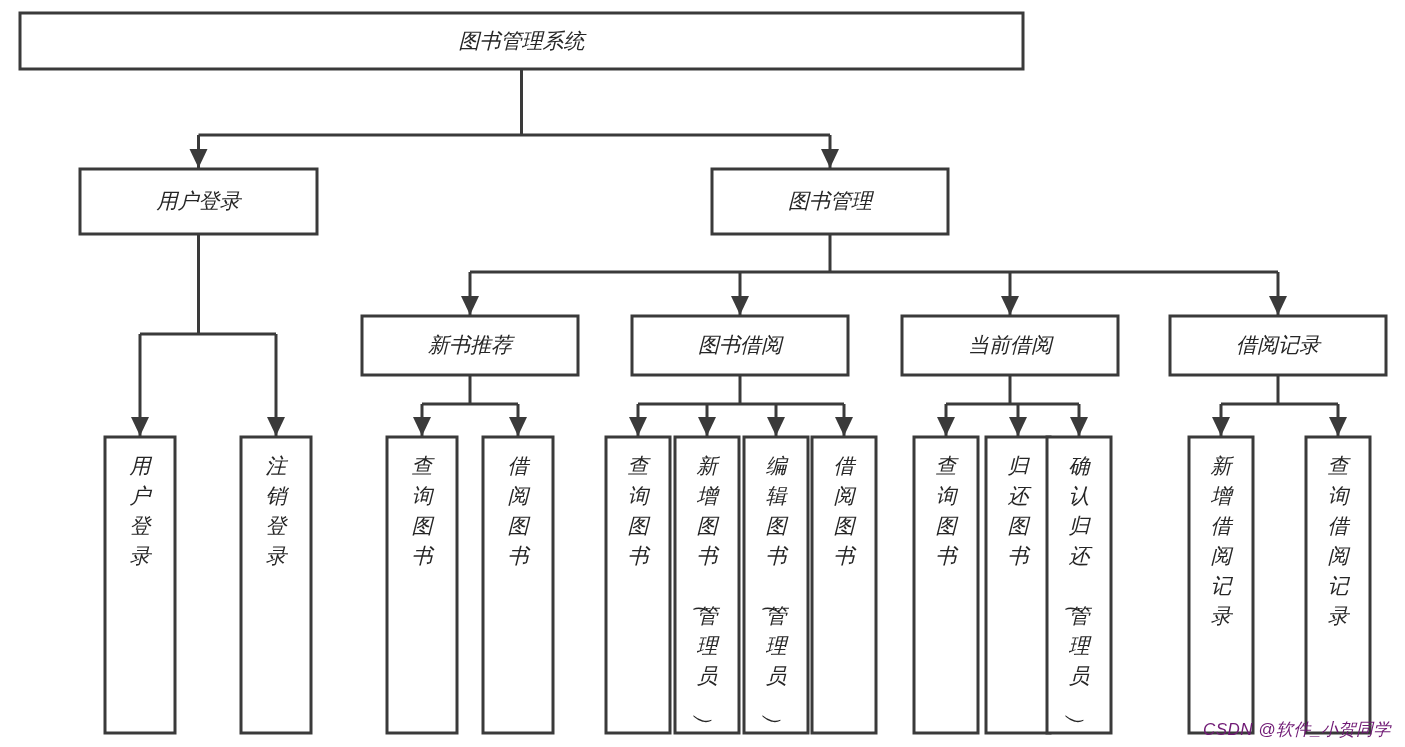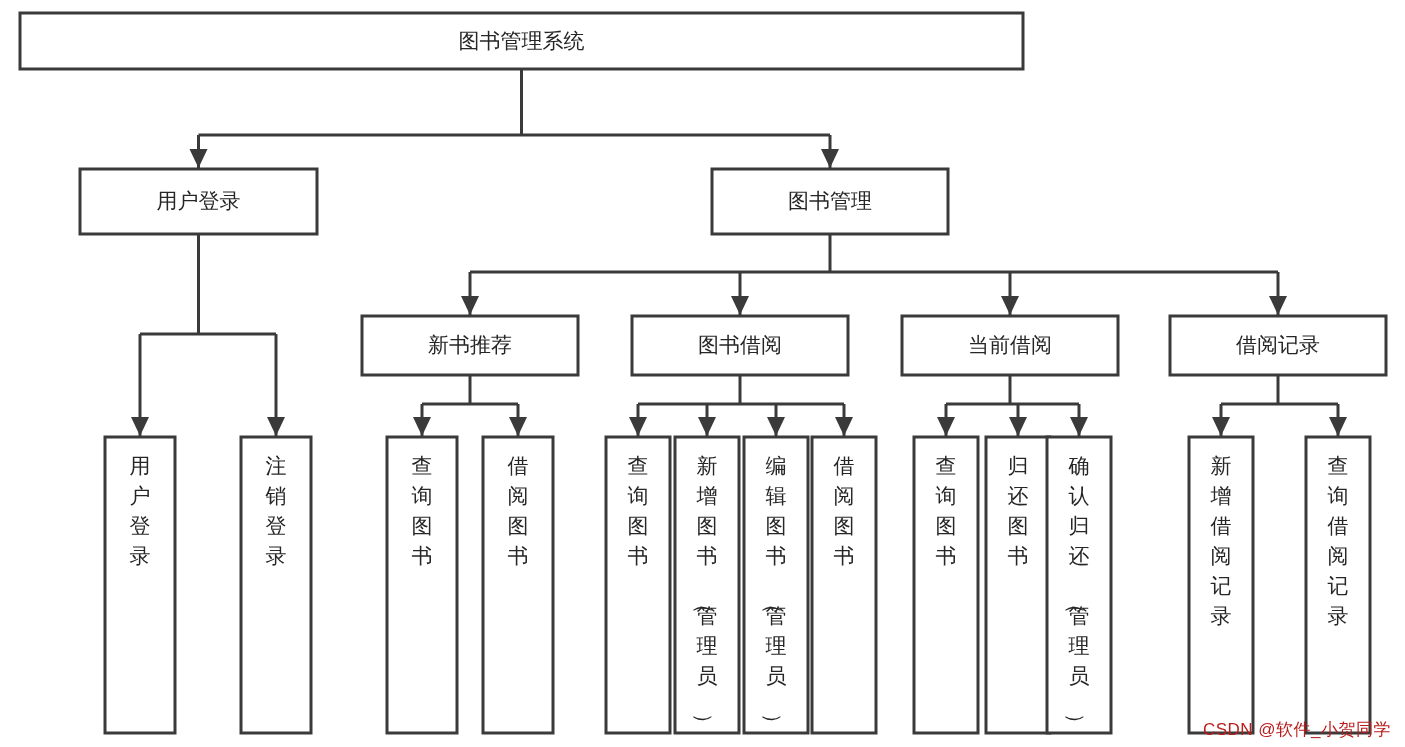--- a/index.html
+++ b/index.html
@@ -11,20 +11,21 @@
     width: 1405px;
     height: 747px;
     font-family: "Liberation Sans", "DejaVu Sans", sans-serif;
     overflow: hidden;
     position: relative;
   }
   #diagram-root {
     position: relative;
     width: 1405px;
     height: 747px;
+    font-style: italic;
   }
   svg.diagram-canvas {
     position: absolute;
     left: 0;
     top: 0;
     width: 1405px;
     height: 747px;
     display: block;
   }
   .node-box {
@@ -54,21 +55,21 @@
     font-family: "Liberation Sans", "DejaVu Sans", sans-serif;
     font-size: 21px;
     text-anchor: middle;
   }
   .watermark-text {
     position: absolute;
     right: 14px;
     bottom: 6px;
     font-family: "Liberation Sans", "DejaVu Sans", sans-serif;
     font-size: 17px;
-    color: #b91c1c;
+    color: #701a75;
     white-space: nowrap;
     letter-spacing: 0.5px;
     pointer-events: none;
   }
 </style>
 </head>
 <body>
 
 <div id="diagram-root">
   <svg class="diagram-canvas" viewBox="0 0 1405 747">

